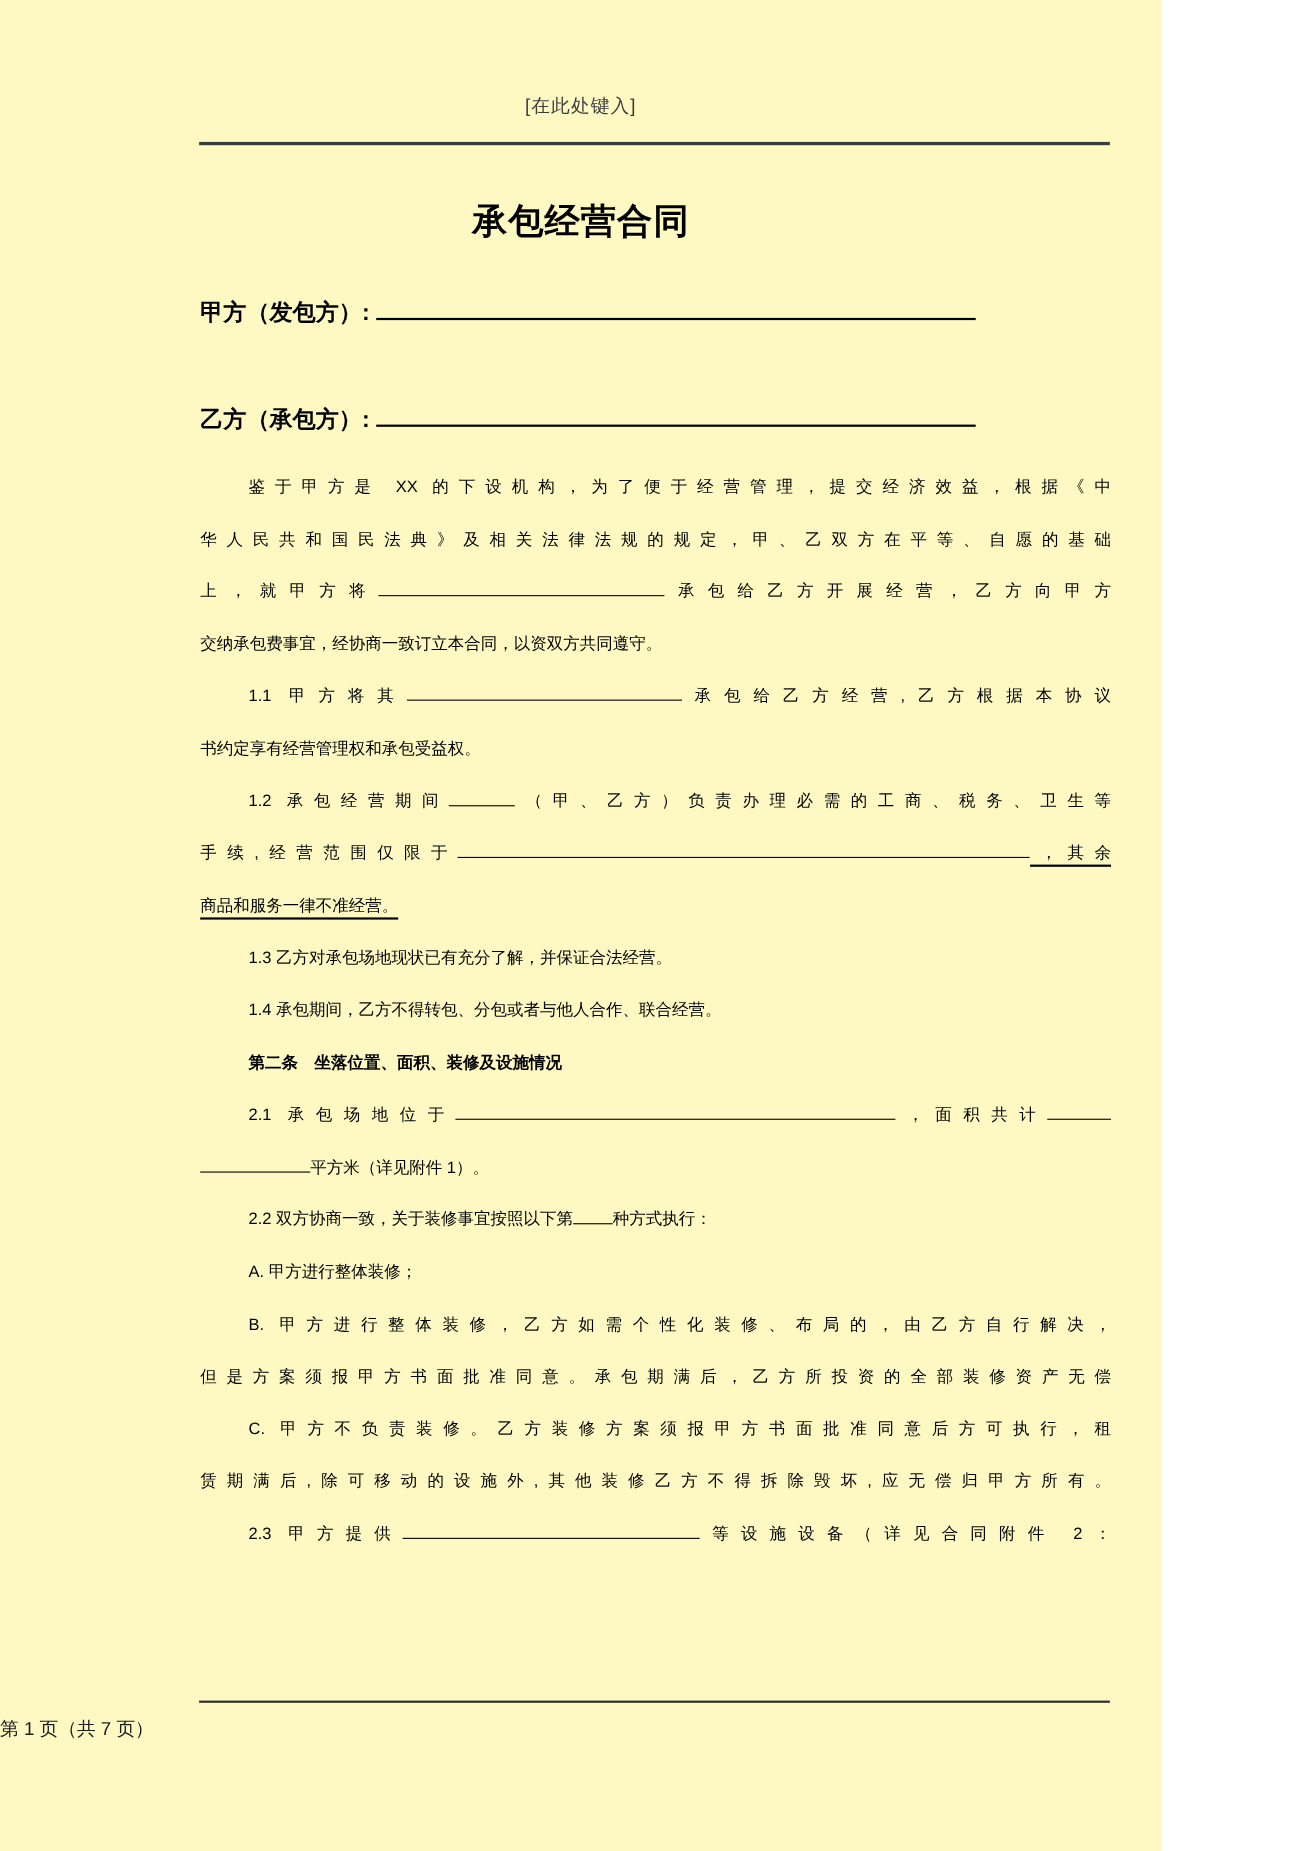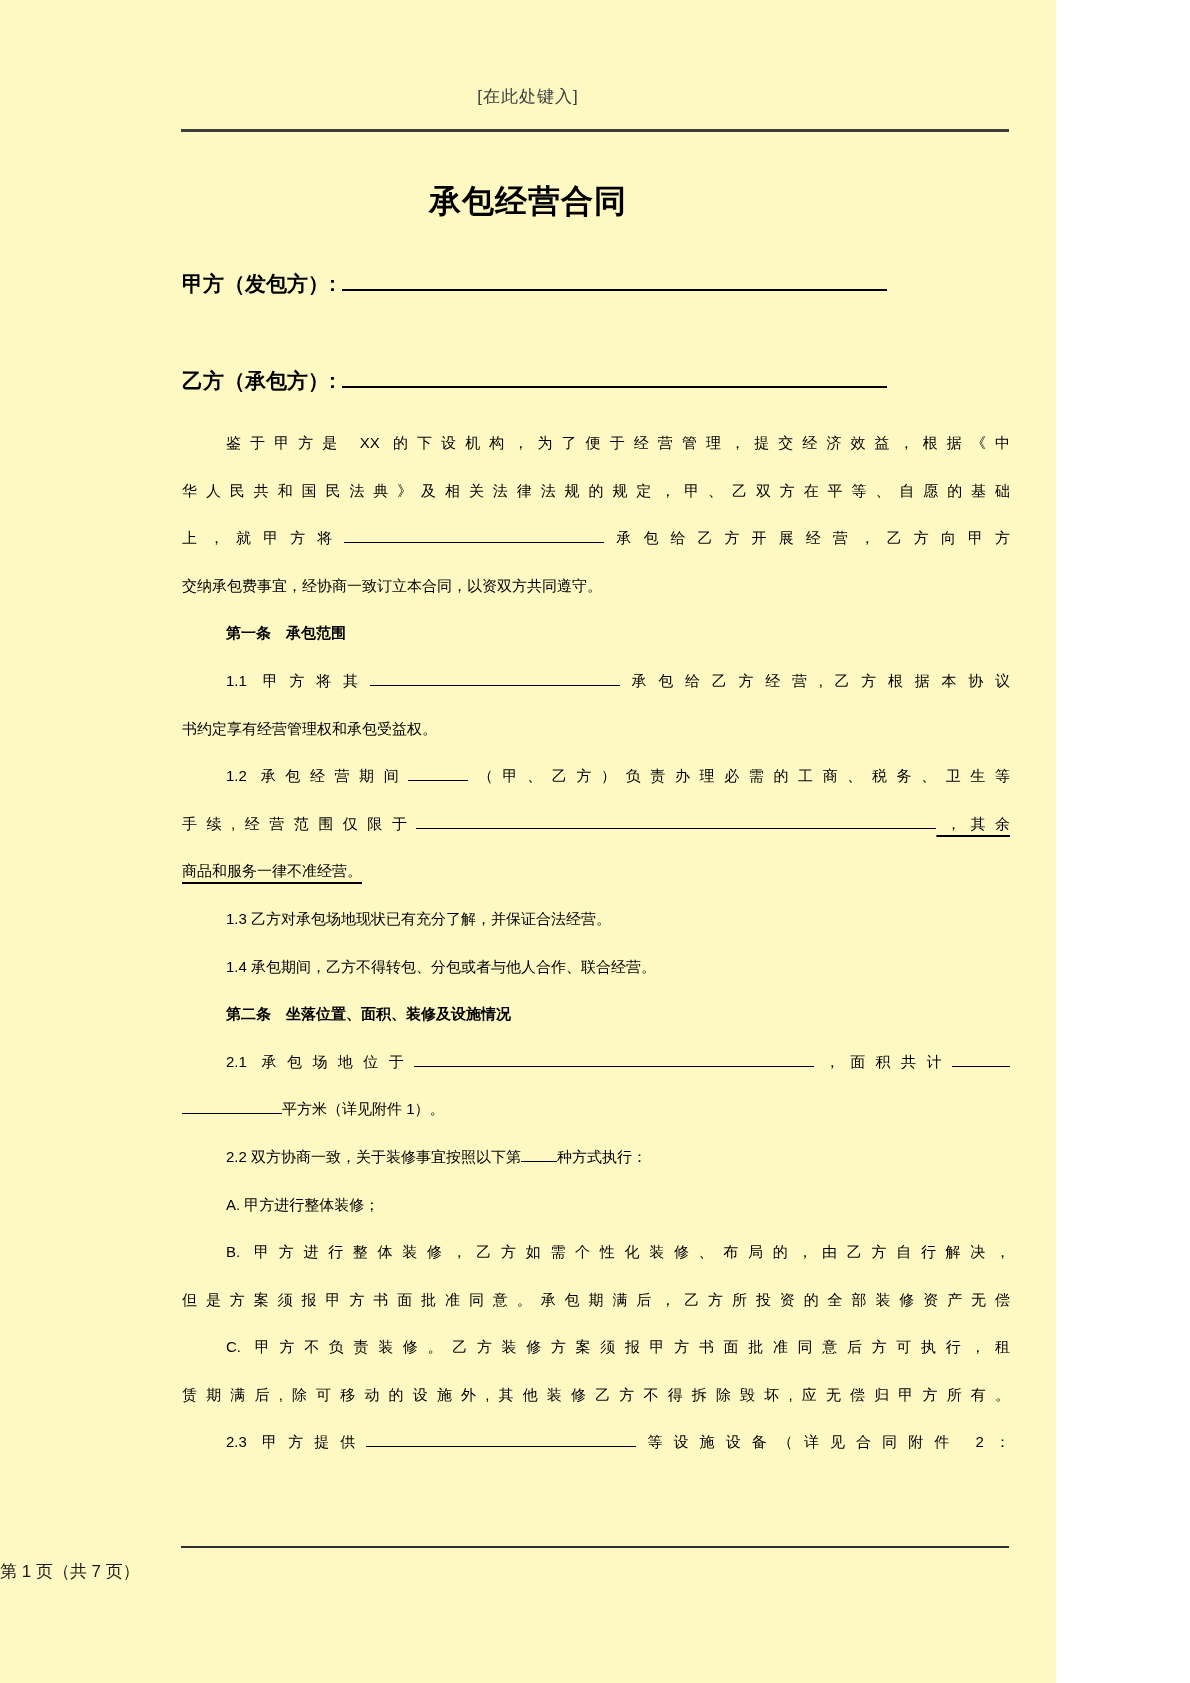--- a/index.html
+++ b/index.html
@@ -70,21 +70,20 @@
   <div class="party-row party-b">
     <span>乙方（承包方）:</span>
     <span class="party-blank"></span>
   </div>
 
   <div class="body-block">
       <div class="line j ind"><span>鉴于甲方是 XX 的下设机构，为了便于经营管理，提交经济效益，根据《中</span></div>
       <div class="line j"><span>华人民共和国民法典》及相关法律法规的规定，甲、乙双方在平等、自愿的基础</span></div>
       <div class="line j"><span>上，就甲方将</span><span class="blank" style="width: 260px;"></span><span>承包给乙方开展经营，乙方向甲方</span></div>
       <div class="line"><span>交纳承包费事宜，经协商一致订立本合同，以资双方共同遵守。</span></div>
-      <div class="line ind bold"><span>第一条　承包范围</span></div>
       <div class="line j ind"><span>1.1 甲方将其</span><span class="blank" style="width: 250px;"></span><span>承包给乙方经营,乙方根据本协议</span></div>
       <div class="line"><span>书约定享有经营管理权和承包受益权。</span></div>
       <div class="line j ind"><span>1.2 承包经营期间</span><span class="blank" style="width: 60px;"></span><span>（甲、乙方）负责办理必需的工商、税务、卫生等</span></div>
       <div class="line j"><span>手续,经营范围仅限于</span><span class="blank" style="width: 520px;"></span><span class="ut">，其余</span></div>
       <div class="line"><span class="ut">商品和服务一律不准经营。</span></div>
       <div class="line ind"><span>1.3 乙方对承包场地现状已有充分了解，并保证合法经营。</span></div>
       <div class="line ind"><span>1.4 承包期间，乙方不得转包、分包或者与他人合作、联合经营。</span></div>
       <div class="line ind bold"><span>第二条　坐落位置、面积、装修及设施情况</span></div>
       <div class="line j ind"><span>2.1 承包场地位于</span><span class="blank" style="width: 400px;"></span><span>，面积共计</span><span class="blank" style="width: 58px;"></span></div>
       <div class="line"><span class="blank" style="width: 100px;"></span><span>平方米（详见附件 1）。</span></div>

